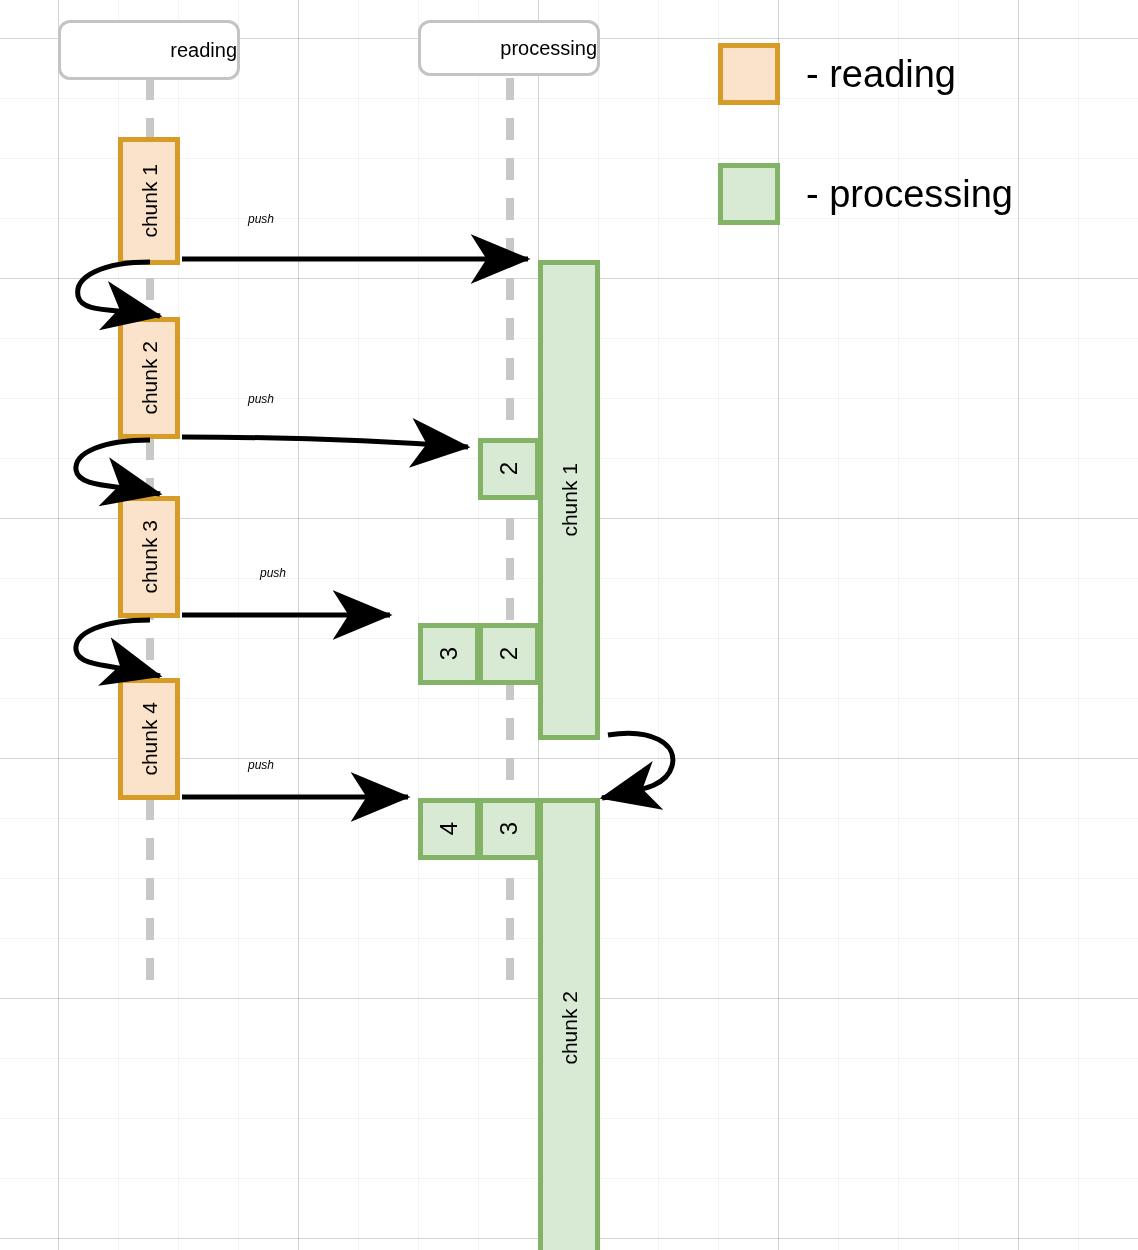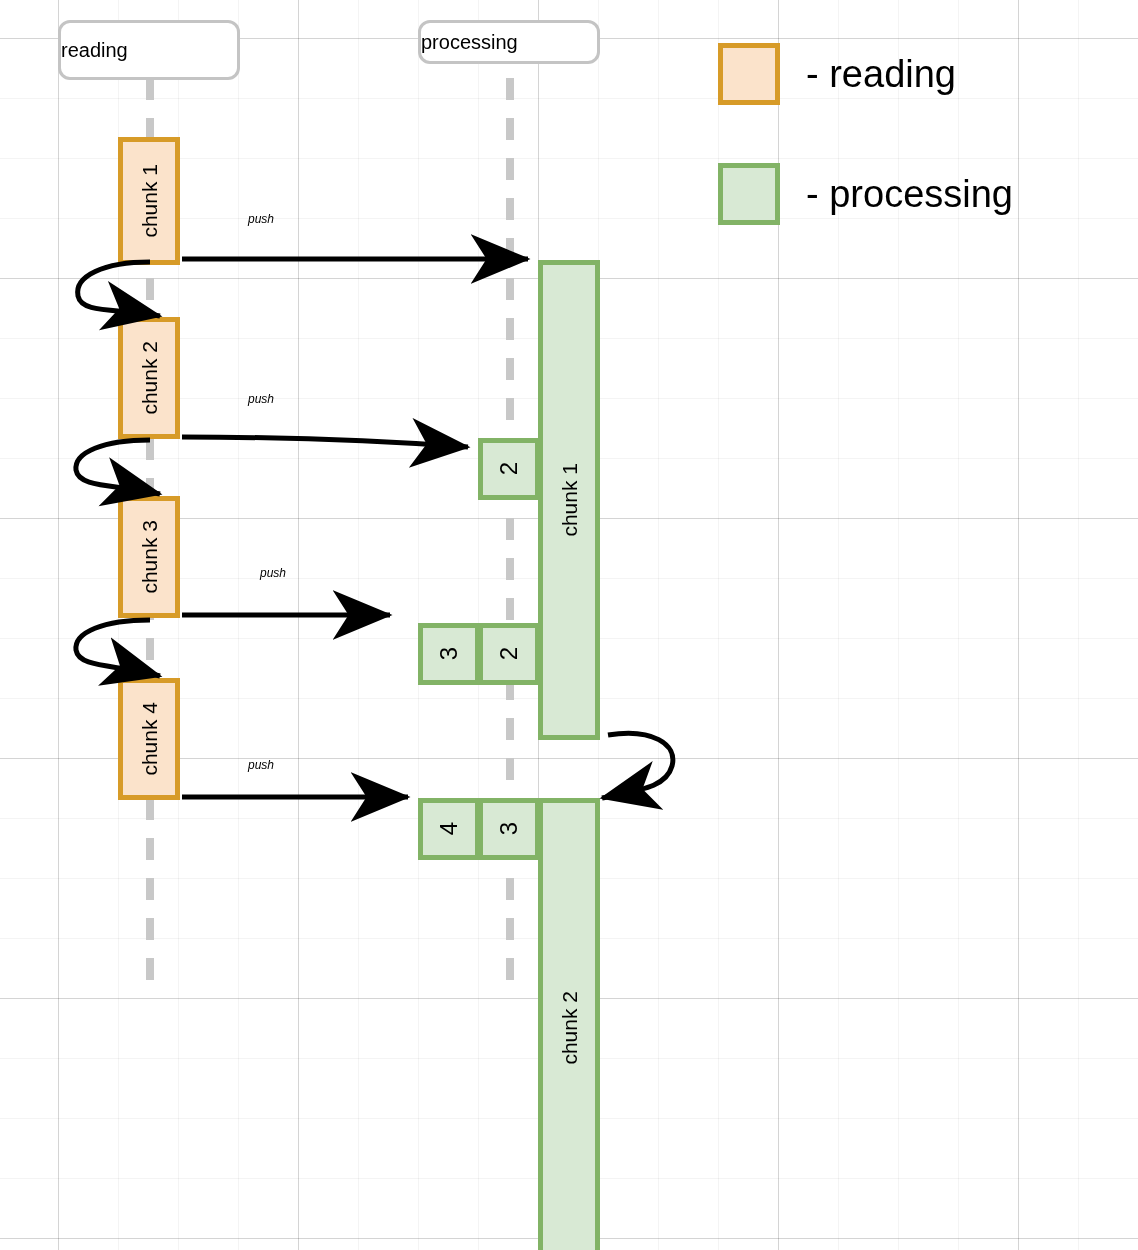--- a/index.html
+++ b/index.html
@@ -23,21 +23,21 @@
   }
   .svglayer{position:absolute;left:0;top:0;width:1138px;height:1250px;pointer-events:none;}
 
   
   .lane-head{
     position:absolute;
     box-sizing:border-box;
     background:#ffffff;
     border:3px solid #c4c4c4;
     border-radius:12px;
-    display:flex;align-items:center;justify-content:flex-start;
+    display:flex;align-items:center;justify-content:flex-end;
     font-size:20px;color:#000;
   }
 
   
   .lifeline{
     position:absolute;
     width:8px;
     background-image:linear-gradient(to bottom,#c8c8c8 22px, rgba(0,0,0,0) 22px);
     background-size:8px 40px;
     background-repeat:repeat-y;
@@ -99,21 +99,21 @@
 <body>
 
 <div id="canvas">
 
   <div class="lifeline" style="left:146px;top:78px;height:906px;"></div>
   <div class="lifeline" style="left:506px;top:78px;height:906px;"></div>
 
   <div class="lane-head" style="left:58px;top:20px;width:182px;height:60px;">
     <span>reading</span>
   </div>
-  <div class="lane-head" style="left:418px;top:20px;width:182px;height:44px;">
+  <div class="lane-head" style="left:418px;top:20px;width:182px;height:56px;">
     <span>processing</span>
   </div>
 
   <div class="box proc-box" style="left:538px;top:260px;width:62px;height:480px;">
     <span class="vlabel">chunk 1</span>
   </div>
   <div class="box proc-box" style="left:538px;top:798px;width:62px;height:460px;">
     <span class="vlabel">chunk 2</span>
   </div>
 

